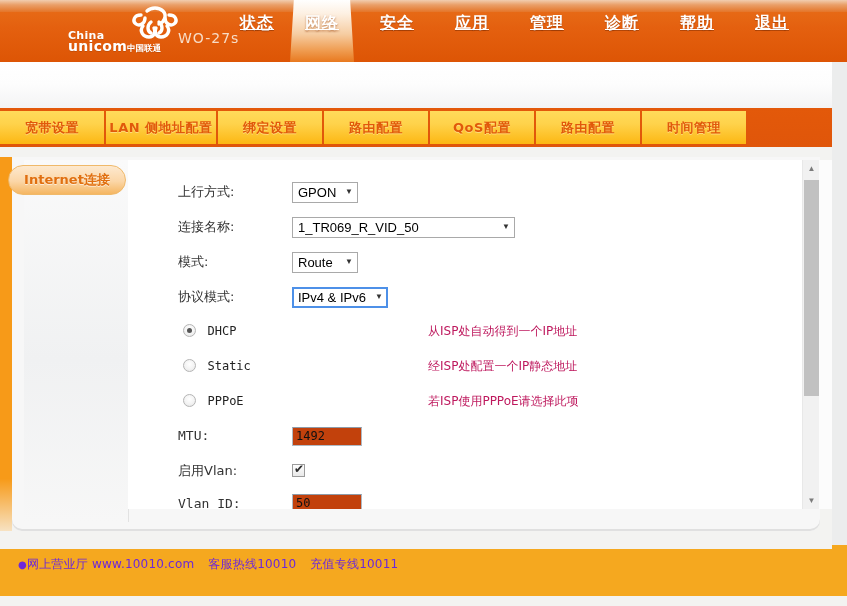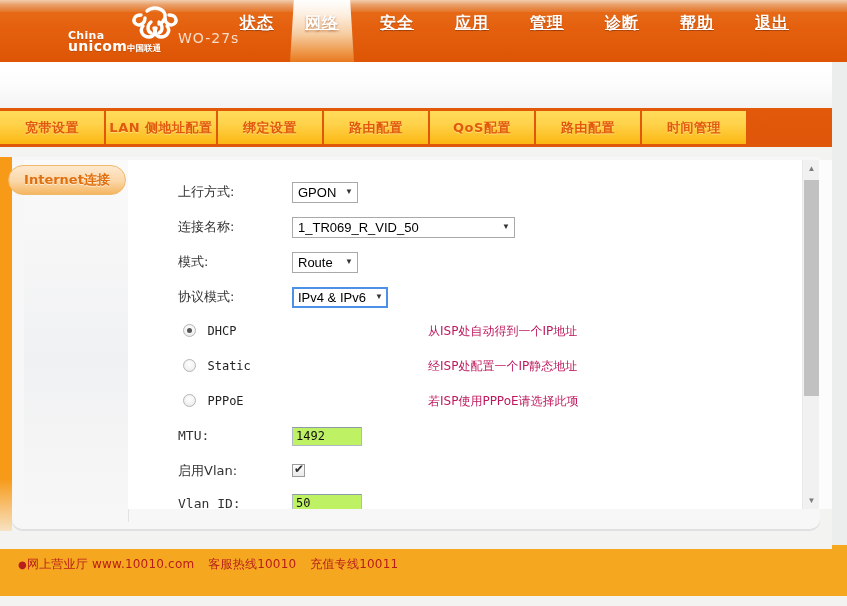--- a/index.html
+++ b/index.html
@@ -156,21 +156,21 @@
   .desc{
     position:absolute;left:300px;
     font-family:"DejaVu Sans","Liberation Sans",sans-serif;
     font-size:12px;color:#be185d;white-space:nowrap;
   }
 
   input[type="text"]{
     width:70px;height:19px;box-sizing:border-box;
     border:1px solid #aeb9c4;border-top-color:#8d9aa8;
     font-family:"DejaVu Sans Mono","Liberation Mono",monospace;
-    font-size:12px;color:#111;padding:1px 3px;background:#bef264;
+    font-size:12px;color:#111;padding:1px 3px;background:#c2410c;
     outline:none;
   }
   .chk{
     width:13px;height:13px;box-sizing:border-box;
     border:1px solid #9b9b9b;
     background:linear-gradient(to bottom,#fdfdfd,#e9e9e9);
     display:inline-block;position:relative;cursor:pointer;vertical-align:middle;
   }
   .chk.on:after{
     content:"✔";position:absolute;left:1px;top:-3px;
@@ -203,21 +203,21 @@
   .footer{
     position:absolute;left:0;top:545px;width:847px;height:61px;
     background:#f5a81f;overflow:hidden;
   }
   .footer:before{
     content:"";position:absolute;left:0;top:0;width:832px;height:4px;
     background:#f3f3f1;
   }
   .foot-text{
     position:absolute;left:18px;top:556px;
-    color:#b91c1c;font-size:12px;
+    color:#6d28d9;font-size:12px;
     font-family:"DejaVu Sans","Liberation Sans",sans-serif;
     letter-spacing:.2px;white-space:nowrap;
   }
   .foot-text .dot{font-size:10px;}
   .foot-text .sp{display:inline-block;width:10px;}
   .foot-bottom{
     position:absolute;left:0;bottom:0;width:847px;height:10px;background:#f3f3f1;
   }
 </style>
 </head>

